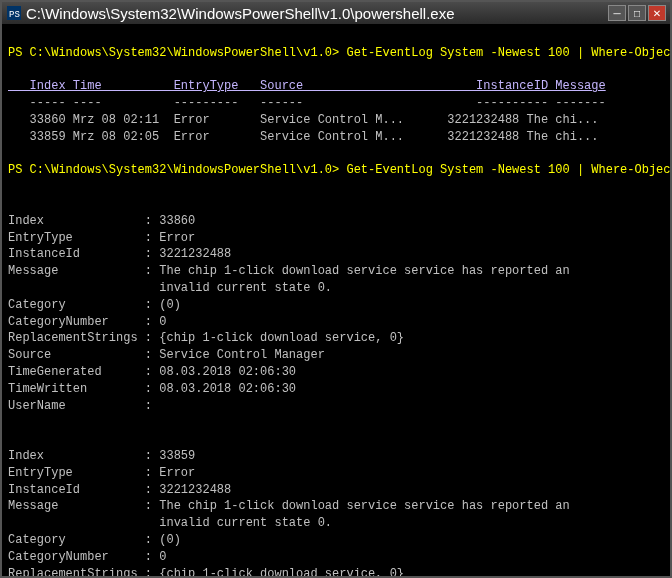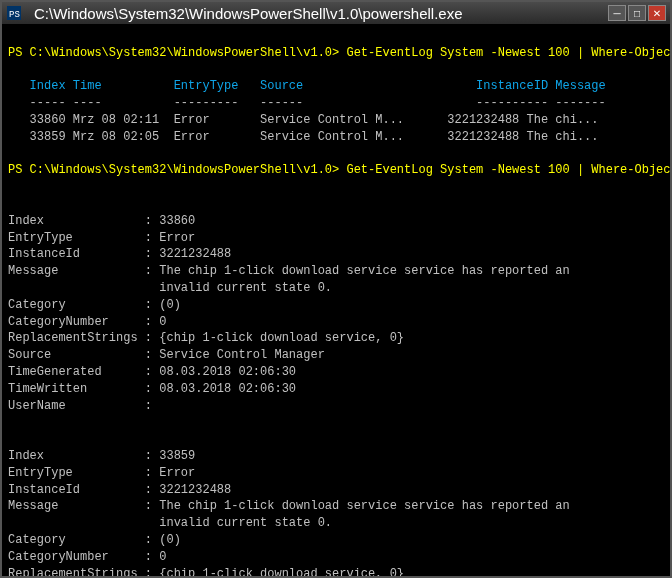--- a/index.html
+++ b/index.html
@@ -23,21 +23,21 @@
       height: 22px;
       display: flex;
       align-items: center;
       justify-content: space-between;
       padding: 0 4px;
       flex-shrink: 0;
     }
     .title-bar-left {
       display: flex;
       align-items: center;
-      gap: 12px;
+      gap: 4px;
     }
     .title-icon {
       width: 16px;
       height: 16px;
       display: flex;
       align-items: center;
       justify-content: center;
     }
     .title-text {
       color: #fff;
@@ -69,21 +69,22 @@
       flex: 1;
       padding: 4px 6px;
       overflow: hidden;
       line-height: 1.4;
       white-space: pre;
       font-size: 12px;
     }
     .cmd-line { color: #ffff00; }
     .data-row { color: #c0c0c0; }
     .table-header {
-      color: #0ea5e9;
+      color: #c4b5fd;
+      text-decoration: underline;
     }
     .underline-row { color: #c0c0c0; }
   </style>
 </head>
 <body>
 
 <div class="window">
   <div class="title-bar">
     <div class="title-bar-left">
       <div class="title-icon">

